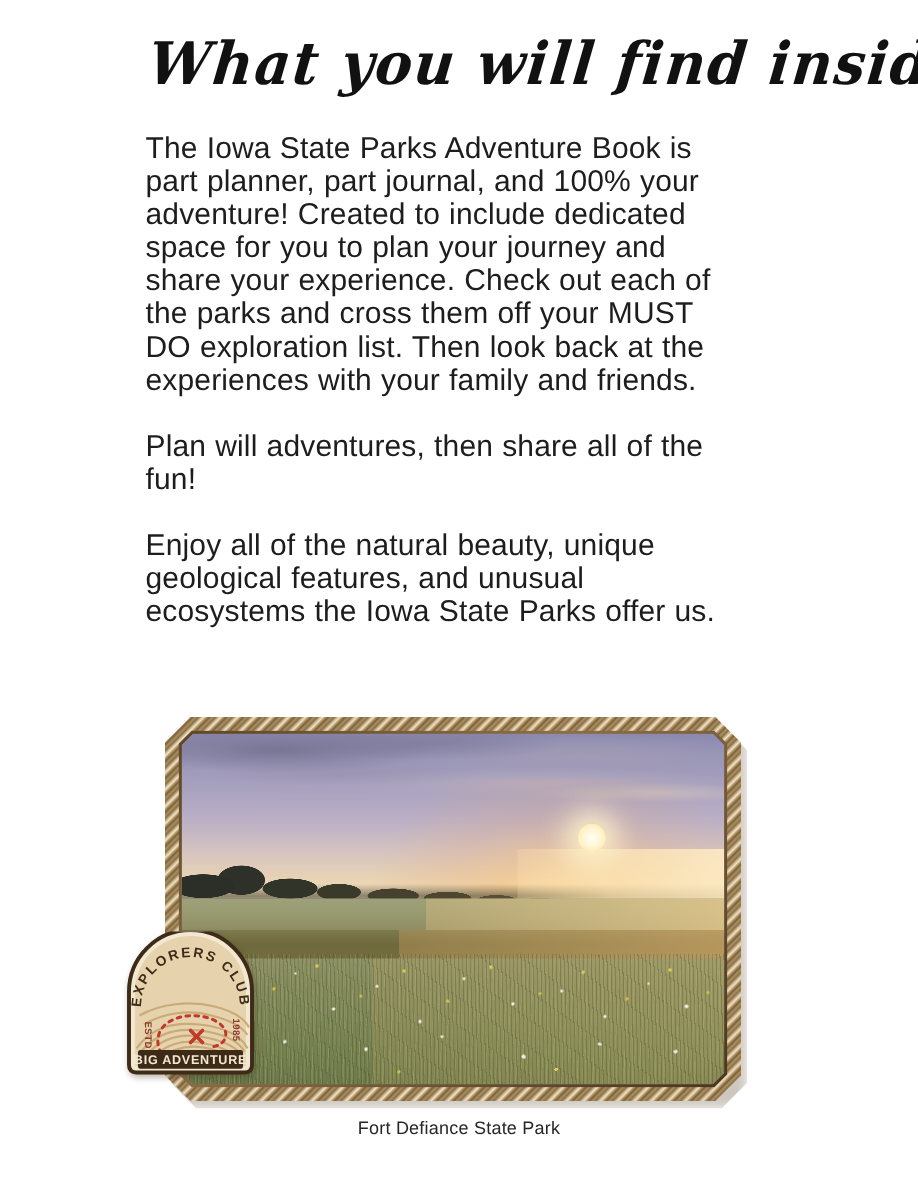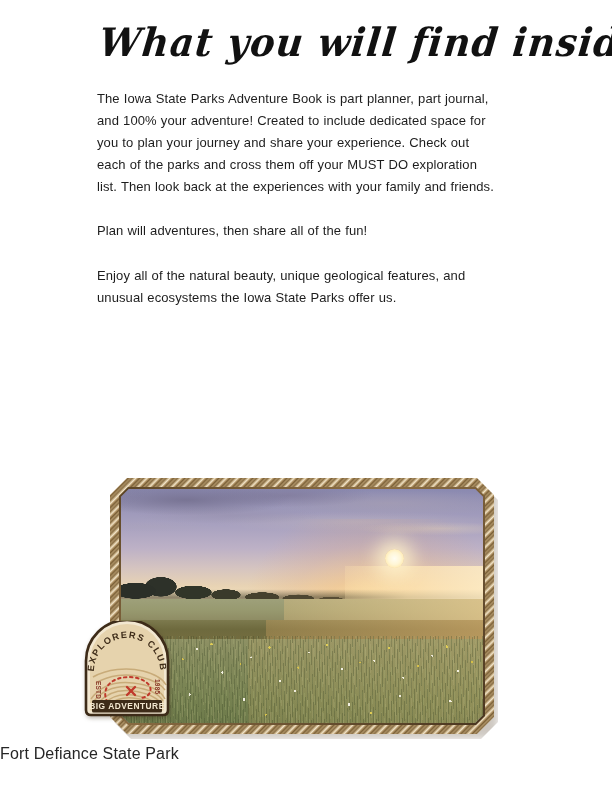--- a/index.html
+++ b/index.html
@@ -38,21 +38,21 @@
     transform: skewX(-6deg) scaleY(1.06);
     transform-origin: left bottom;
   }
 
   
   .copy {
     position: absolute;
     left: 97px;
     top: 88px;
     width: 400px;
-    font-size: 13px;
+    font-size: 20px;
     line-height: 22.1px;
     color: #1d1d1d;
     letter-spacing: 0.1px;
     word-spacing: 0.4px;
   }
   .copy p {
     margin: 0 0 22px 0;
   }
   .copy p:last-child { margin-bottom: 0; }
 
@@ -293,21 +293,22 @@
     height: 98px;
     filter: drop-shadow(1px 2px 2px rgba(60,45,25,.35));
   }
 
   
   .caption {
     position: absolute;
     left: 0;
     top: 745px;
     width: 612px;
-    font-size: 16px;
+    text-align: center;
+    font-size: 12px;
     color: #262626;
     letter-spacing: 0.15px;
   }
 </style>
 </head>
 <body>
 
 <div class="page">
 
   <div class="title">What you will find inside</div>

